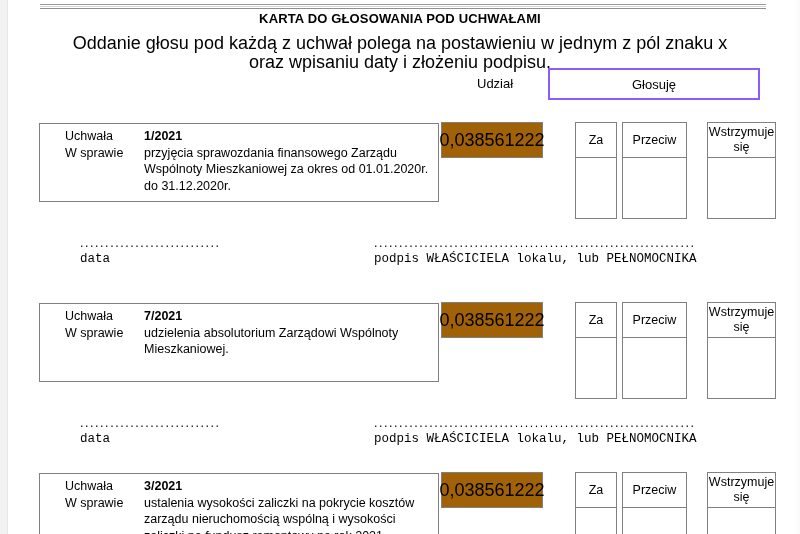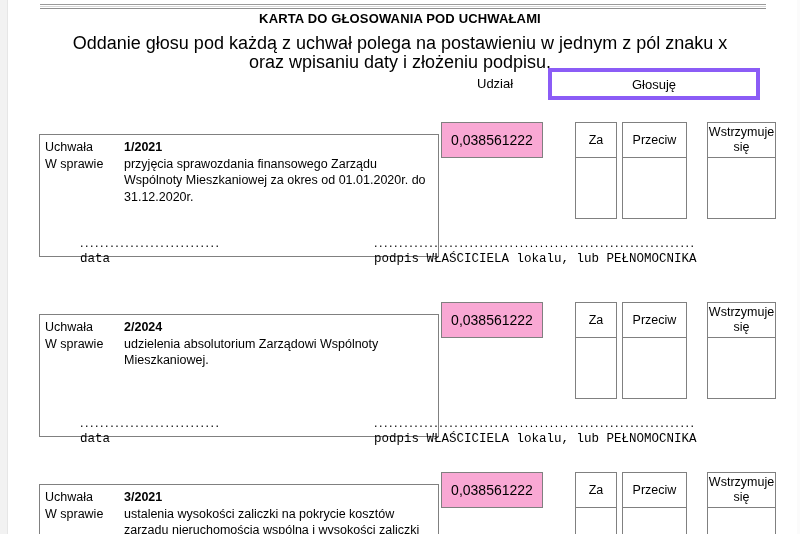--- a/index.html
+++ b/index.html
@@ -83,45 +83,46 @@
     left: 477px;
     top: 76px;
     font-size: 13px;
   }
   .glosuje-box {
     position: absolute;
     left: 548px;
     top: 68px;
     width: 212px;
     height: 32px;
-    border: 4px solid #8b5cf6;
+    border: 2px solid #8b5cf6;
     box-sizing: border-box;
     display: flex;
     align-items: center;
     justify-content: center;
     font-size: 13px;
     background: #ffffff;
   }
 
   
   .block {
     position: absolute;
     left: 0;
     width: 800px;
   }
 
   .res-box {
     position: absolute;
     left: 39px;
-    top: 12px;
+    top: 1px;
     width: 400px;
-    height: 123px;
+    height: 79px;
     border: 1px solid #808080;
     box-sizing: border-box;
     background: #ffffff;
+    padding-left: 20px;
   }
   .res-row {
     display: flex;
     align-items: flex-start;
     font-size: 12.5px;
     line-height: 16.5px;
   }
   .res-row.r1 { padding: 4px 0 0 5px; }
   .res-row.r2 { padding: 0 0 0 5px; }
   .res-key {
@@ -141,22 +142,22 @@
     position: absolute;
     left: 441px;
     top: 0;
     width: 102px;
     height: 36px;
     border: 1px solid #808080;
     box-sizing: border-box;
     display: flex;
     align-items: center;
     justify-content: center;
-    font-size: 14px;
-    background: #f9a8d4;
+    font-size: 18px;
+    background: #a16207;
   }
 
   .vote-col {
     position: absolute;
     top: 0;
     box-sizing: border-box;
   }
   .vote-head {
     border: 1px solid #808080;
     box-sizing: border-box;
@@ -282,21 +283,21 @@
       <span class="sig-dots">........................................................................................</span>
       <div class="sig-caption">podpis WŁAŚCICIELA lokalu, lub PEŁNOMOCNIKA</div>
     </div>
   </div>
 
   <div class="block" style="top:302px;">
 
     <div class="res-box">
       <div class="res-row r1">
         <span class="res-key">Uchwała</span>
-        <span class="res-num">2/2024</span>
+        <span class="res-num">7/2021</span>
       </div>
       <div class="res-row r2">
         <span class="res-key">W sprawie</span>
         <span class="res-text">udzielenia absolutorium Zarządowi Wspólnoty Mieszkaniowej.</span>
       </div>
     </div>
 
     <div class="udzial-box">
       <span>0,038561222</span>
     </div>

